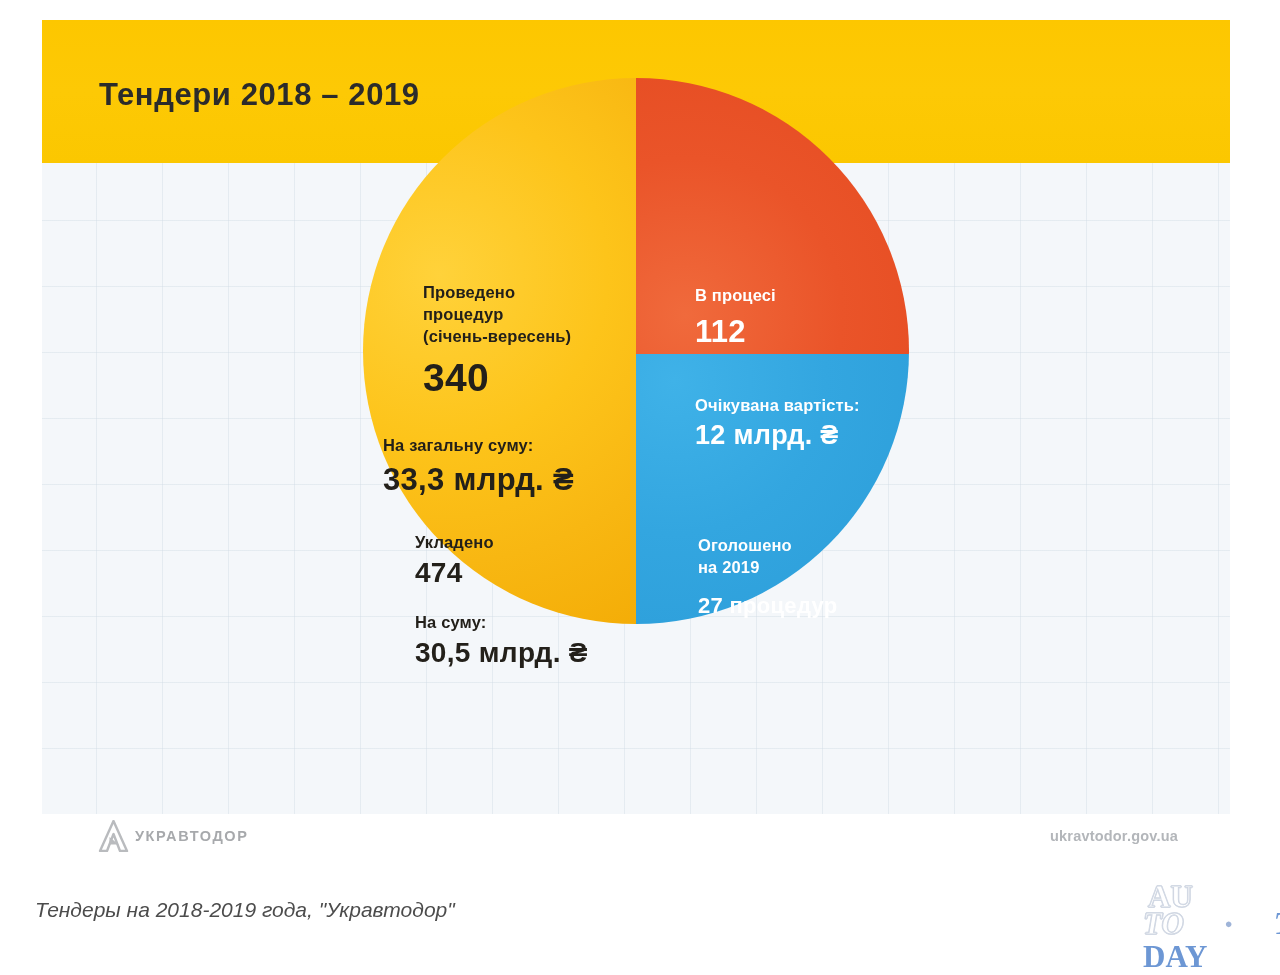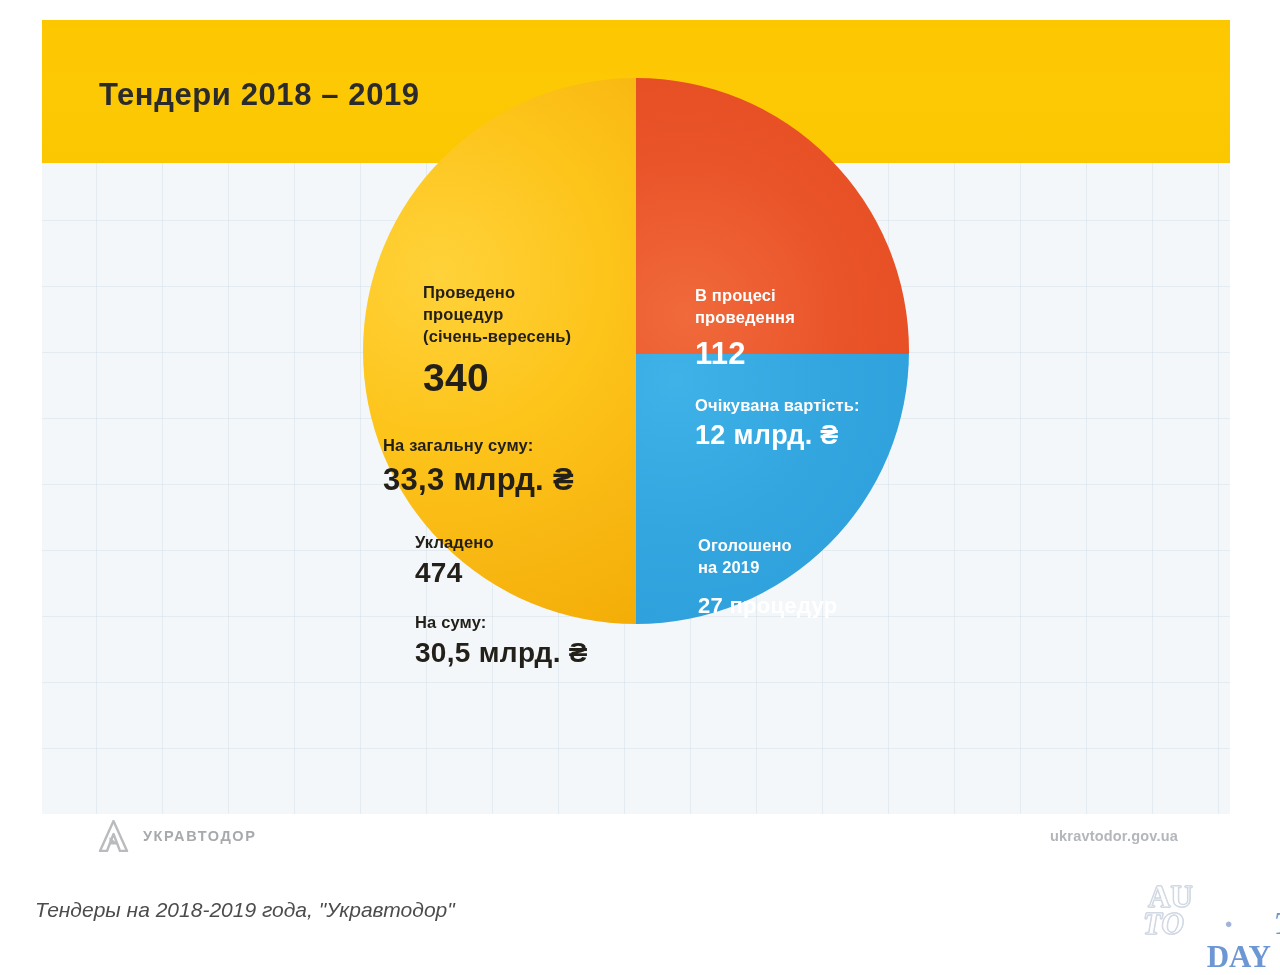--- a/index.html
+++ b/index.html
@@ -211,21 +211,21 @@
     width: 1188px;
     height: 44px;
     background: #ffffff;
   }
   .brand {
     position: absolute;
     left: 55px;
     top: 6px;
     display: flex;
     align-items: center;
-    gap: 12px;
+    gap: 4px;
   }
   .brand-mark {
     width: 34px;
     height: 32px;
     display: block;
   }
   .brand-name {
     font-size: 14.5px;
     font-weight: bold;
     letter-spacing: 1.6px;
@@ -265,21 +265,21 @@
     line-height: 27px;
   }
   .wm-row {
     display: flex;
     align-items: baseline;
     justify-content: flex-start;
     white-space: nowrap;
   }
   .wm-row.r1 { justify-content: flex-start; padding-left: 5px; }
   .wm-row.r2 { justify-content: flex-start; padding-left: 0px; gap: 40px; }
-  .wm-row.r3 { justify-content: flex-end; padding-right: 2px; }
+  .wm-row.r3 { padding-right: 2px; }
   .wm-out {
     color: #ffffff;
     -webkit-text-stroke: 1px #cfd6e2;
     text-shadow:
       1px 0 0 #d6dce6, -1px 0 0 #d6dce6,
       0 1px 0 #d6dce6, 0 -1px 0 #d6dce6;
   }
   .wm-blue { color: #6d97d4; }
   .wm-italic { font-style: italic; }
   .wm-dot {
@@ -324,21 +324,20 @@
     <div class="big num">474</div>
   </div>
 
   <div class="seg-text seg-left" id="blk-sum">
     <div class="lbl">На суму:</div>
     <div class="big num">30,5 млрд. ₴</div>
   </div>
 
   <div class="seg-text seg-right" id="blk-inprogress">
     <div class="lbl">В процесі</div>
-    <div class="lbl">проведення</div>
     <div class="big num">112</div>
   </div>
 
   <div class="seg-text seg-right" id="blk-expected">
     <div class="lbl">Очікувана вартість:</div>
     <div class="big num">12 млрд. ₴</div>
   </div>
 
   <div class="seg-text seg-right" id="blk-announced">
     <div class="lbl">Оголошено</div>

